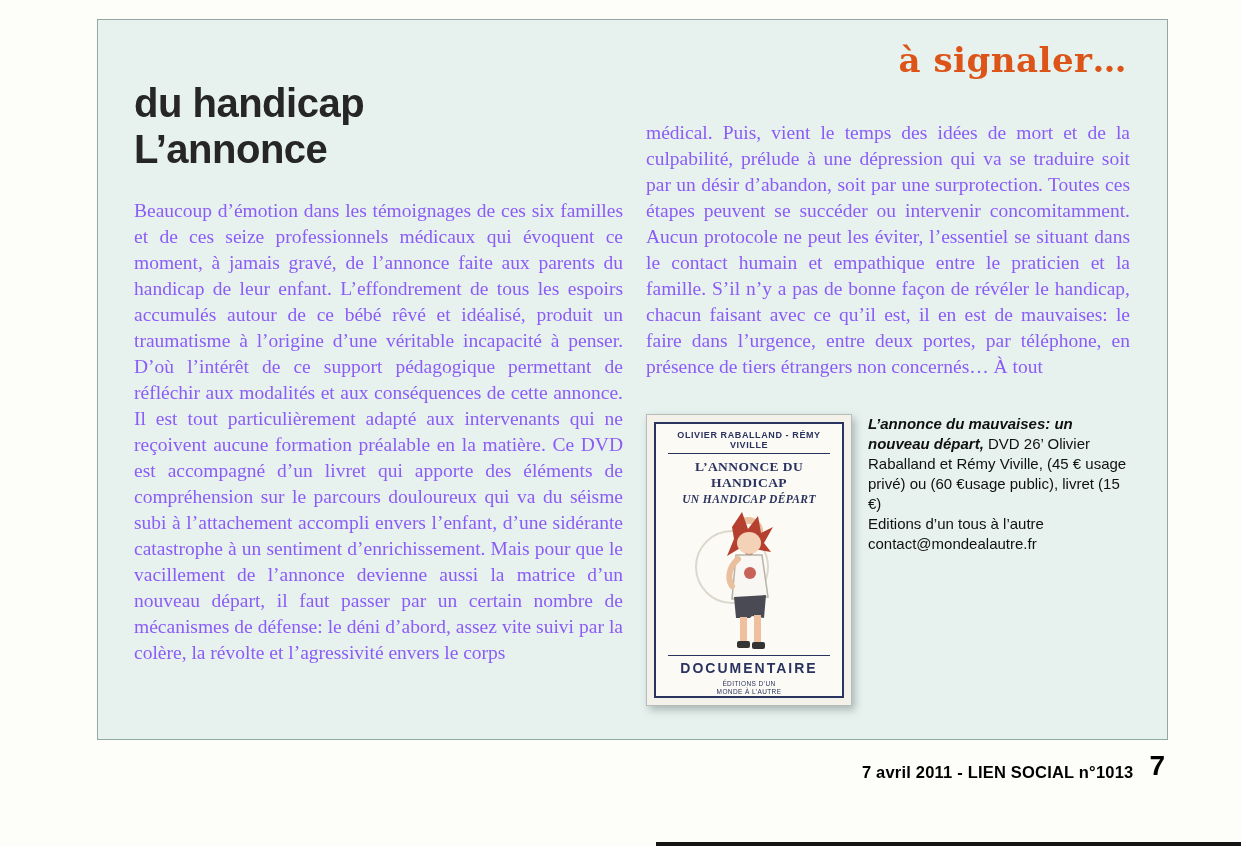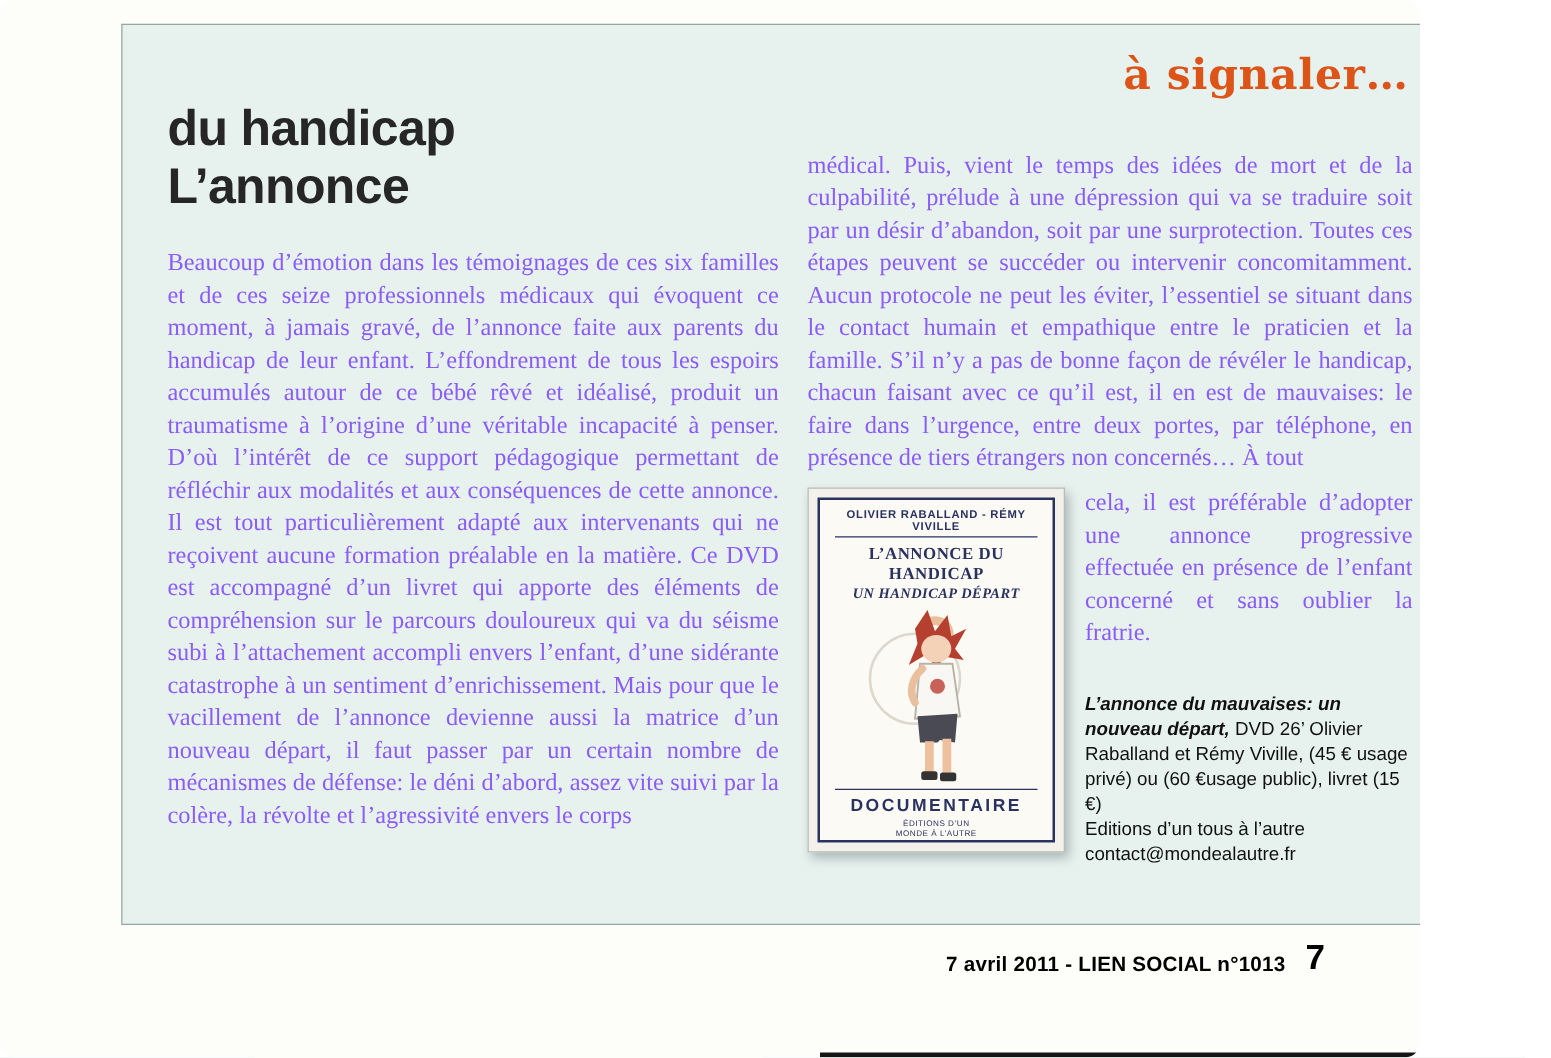--- a/index.html
+++ b/index.html
@@ -1,18 +1,18 @@
 <!DOCTYPE html>
 <html lang="fr"><head>
 <meta charset="utf-8">
 <style>
   * { margin:0; padding:0; box-sizing:border-box; }
   html,body { width:1241px; height:846px; }
   body { background:#ffffff; font-family:"Liberation Serif", serif; }
-  .sheet { position:relative; width:1136px; height:846px; background:#fdfdfa; overflow:hidden;border-radius:12px; }
+  .sheet { position:relative; width:1241px; height:846px; background:#fdfdfa; overflow:hidden; }
 
   .panel {
     position:absolute; left:97px; top:19px; width:1071px; height:721px;
     background:#e7f2ef; border:1px solid #93a8a5;
   }
 
   .signaler {
     position:absolute; top:20px; right:40px;
     font-family:"DejaVu Serif", serif; font-weight:bold;
     font-size:34px; color:#dd5418; letter-spacing:0.5px;
@@ -129,21 +129,20 @@
                 <rect x="60" y="110" width="7" height="27" fill="#eec09e"></rect>
                 <rect x="43" y="136" width="13" height="7" rx="2" fill="#333"></rect>
                 <rect x="58" y="137" width="13" height="7" rx="2" fill="#333"></rect>
               </svg>
             </div>
             <div class="dvd-genre">DOCUMENTAIRE</div>
             <div class="dvd-publisher">ÉDITIONS D’UN MONDE À L’AUTRE</div>
           </div>
         </div>
 
-        <p class="body-text">cela, il est préférable d’adopter une annonce progressive effectuée en présence de l’enfant concerné et sans oublier la fratrie.</p>
 
         <p class="caption">
           <span class="caption-lead">L’annonce du mauvaises: un nouveau départ, </span><span>DVD 26’ Olivier Raballand et Rémy Viville, (45 € usage privé) ou (60 €usage public), livret (15 €)</span><br>
           <span>Editions d’un tous à l’autre</span><br>
           <span>contact@mondealautre.fr</span>
         </p>
       </div>
     </div>
 
   </div>

